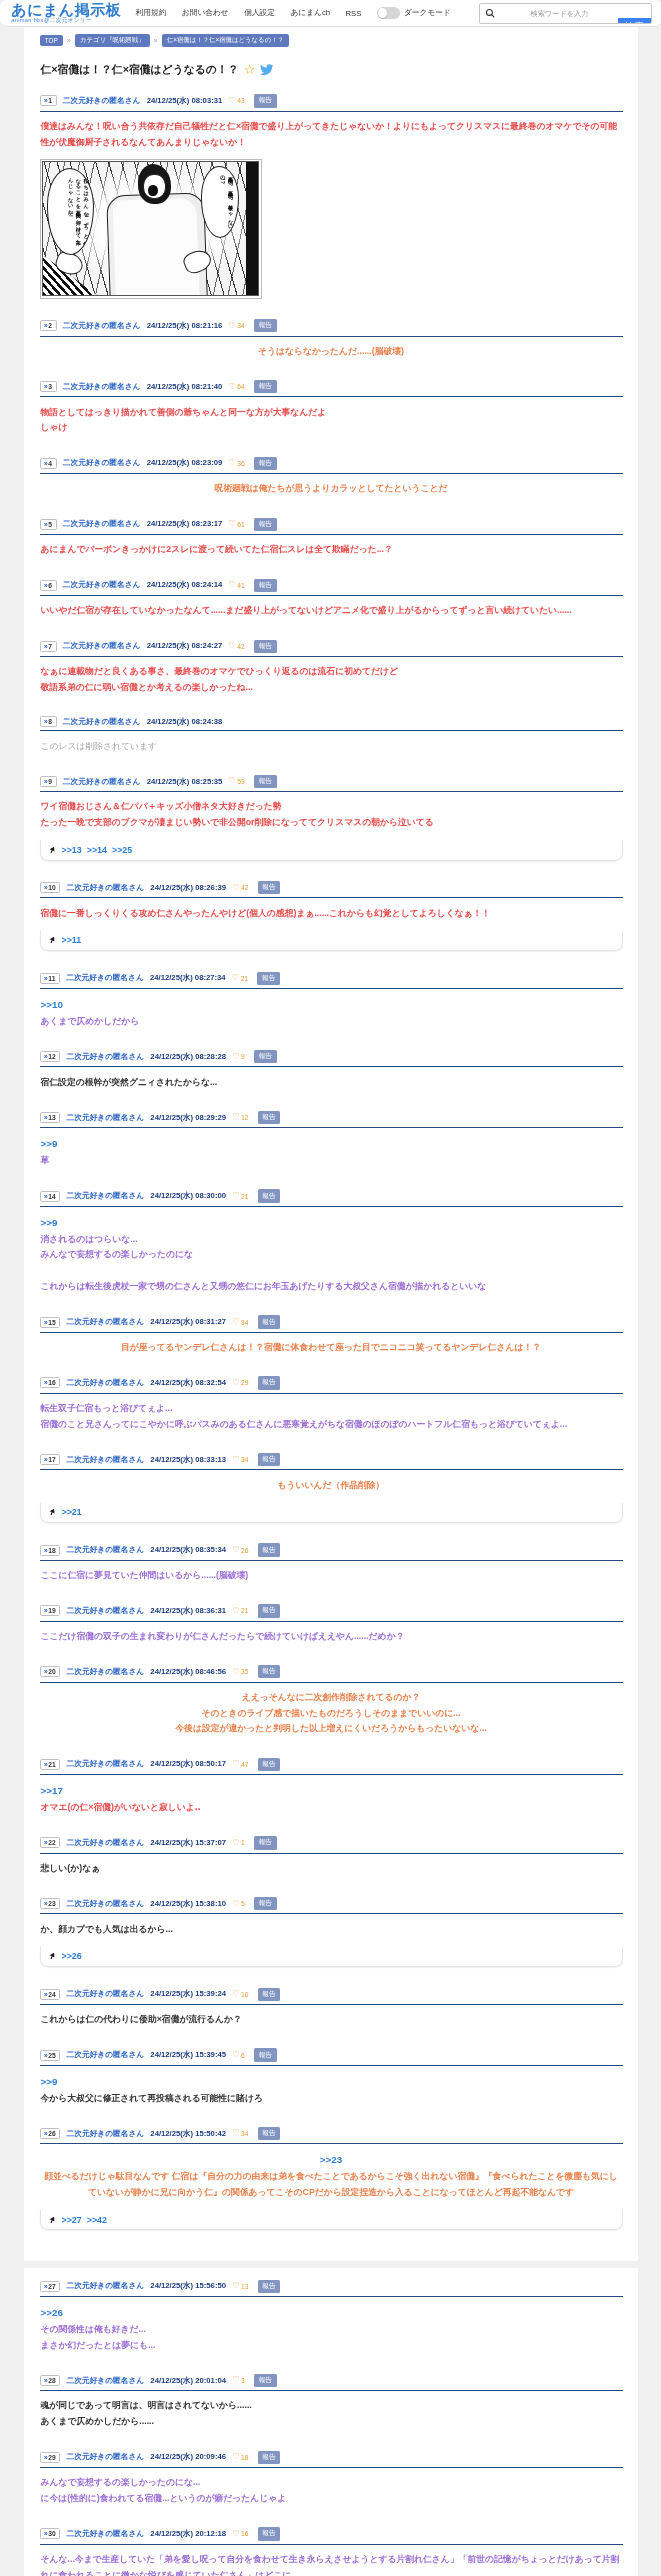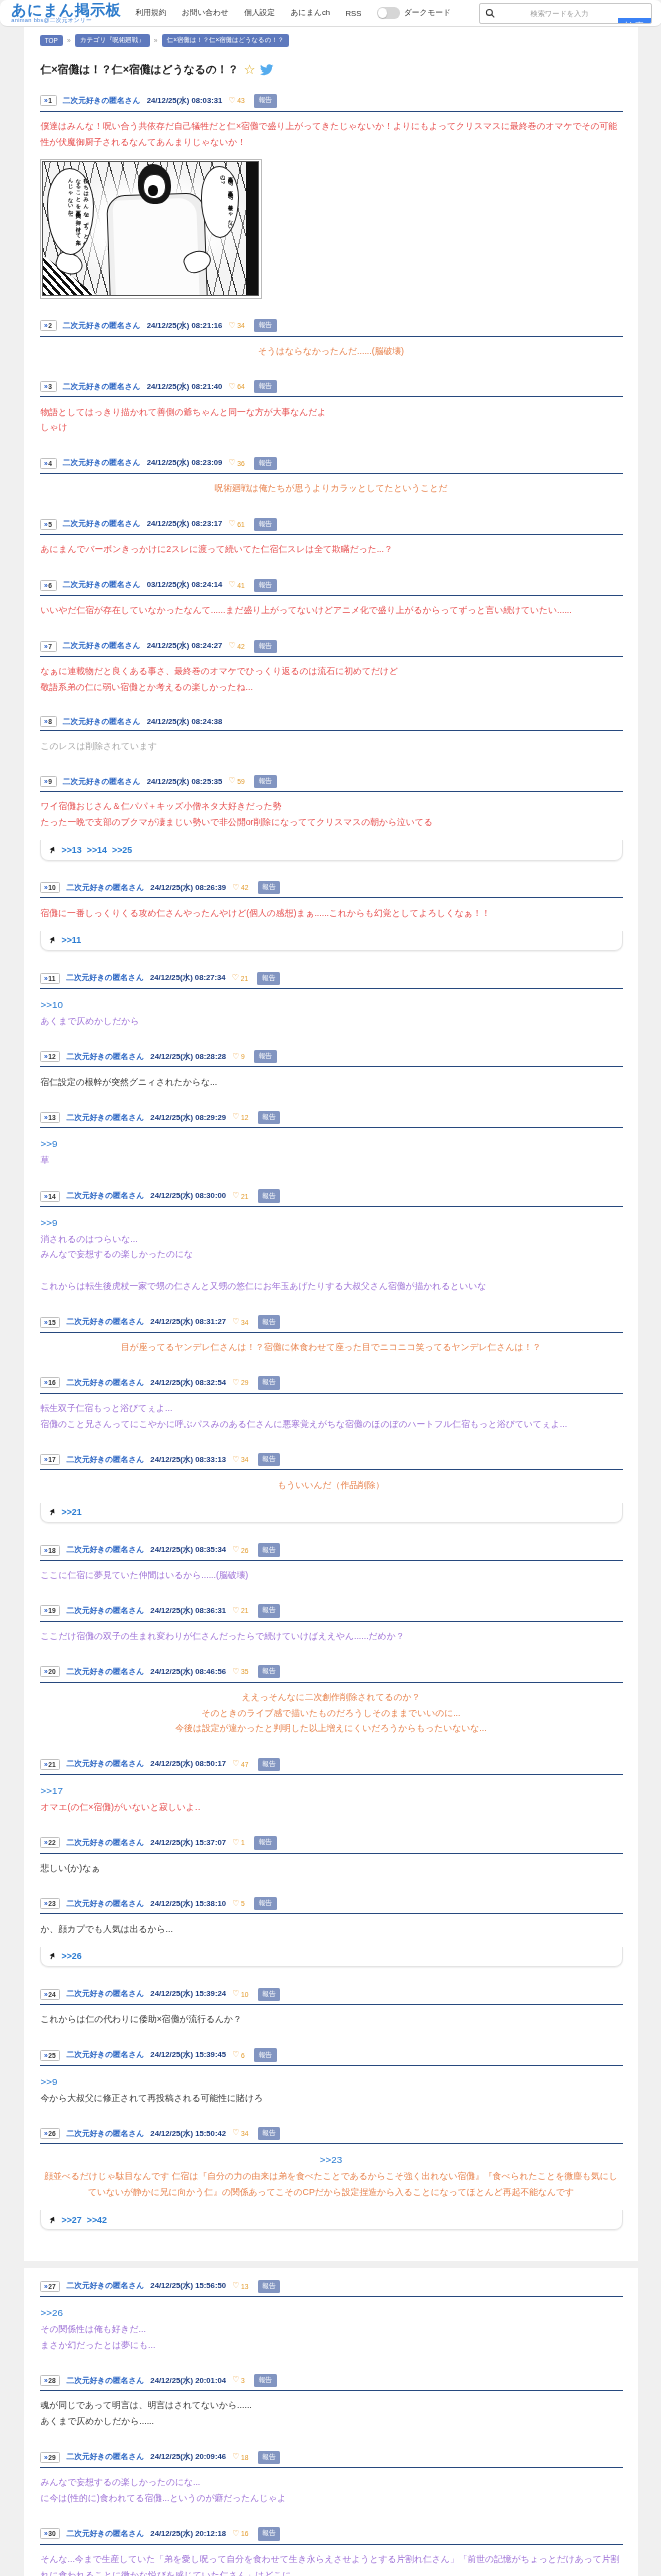--- a/index.html
+++ b/index.html
@@ -57,21 +57,21 @@
   .pname { color:#2c66c4; font-size:7.7px; font-weight:700; text-decoration:none; cursor:pointer; }
   .pdate { color:#1c3c80; font-size:7.7px; font-weight:700; }
   .plike { display:flex; align-items:center; gap:1.5px; cursor:pointer; }
   .heart { color:#eda23c; font-size:8.2px; line-height:1; }
   .lcount { color:#e39b2d; font-size:6.7px; }
   .preport {
     background:#8295c1; color:#fff; border:0; border-radius:1.5px;
     font-size:6.7px; padding:2.1px 4.6px; margin-left:3.1px; cursor:pointer; font-family:inherit;
   }
   .psep { border-bottom:1px solid #27497e; margin-top:3.1px; }
-  .pbody { padding:7.2px 1px 0; font-size:8.8px; line-height:1.8; font-weight:400; }
+  .pbody { padding:7.2px 1px 0; font-size:8.8px; line-height:1.8; font-weight:700; }
   .pbody .line { min-height:1.8em; }
   .pbody a.anchor { display:block; color:#2d7dd2; font-size:9.8px; text-decoration:none; cursor:pointer; }
   .tier-normal { color:#333; }
   .tier-purple { color:#9c6fd6; }
   .tier-orange { color:#e8814b;text-align:center; }
   .tier-red    { color:#e74c4c; }
   .tier-deleted { color:#a6a6a6; font-weight:400; }
   
   .replybar {
     margin-top:9.3px; background:#fff; border:0.5px solid #e4e4e4; border-top:0;
@@ -257,21 +257,21 @@
     </div>
     <div class="psep"></div>
     <div class="pbody tier-red">
           <div class="line">あにまんでバーボンきっかけに2スレに渡って続いてた仁宿仁スレは全て欺瞞だった...？</div>
         </div>
   </article>
       <article class="post">
     <div class="post-head">
       <span class="pnum"><span class="gg">»</span><span class="n">6</span></span>
       <a class="pname">二次元好きの匿名さん</a>
-      <span class="pdate">03/12/25(水) 08:24:14</span>
+      <span class="pdate">24/12/25(水) 08:24:14</span>
       <span class="plike">
             <span class="heart">♡</span>
             <span class="lcount">41</span>
           </span>
       <button class="preport">報告</button>
     </div>
     <div class="psep"></div>
     <div class="pbody tier-red">
           <div class="line">いいやだ仁宿が存在していなかったなんて......まだ盛り上がってないけどアニメ化で盛り上がるからってずっと言い続けていたい......</div>
         </div>

